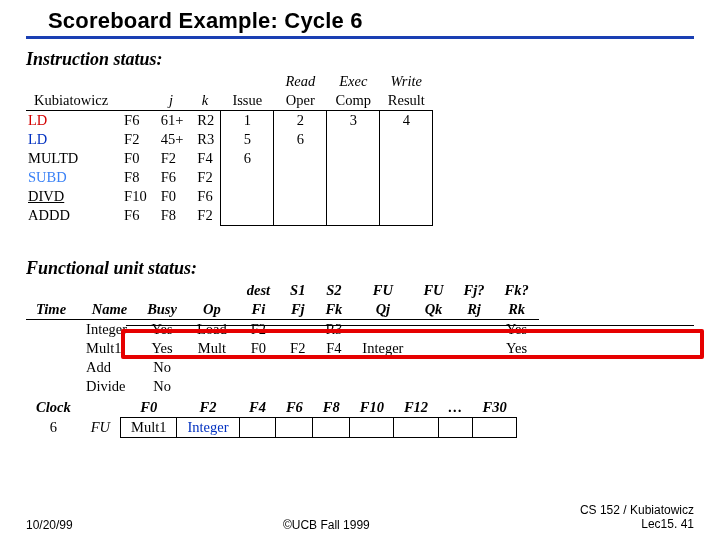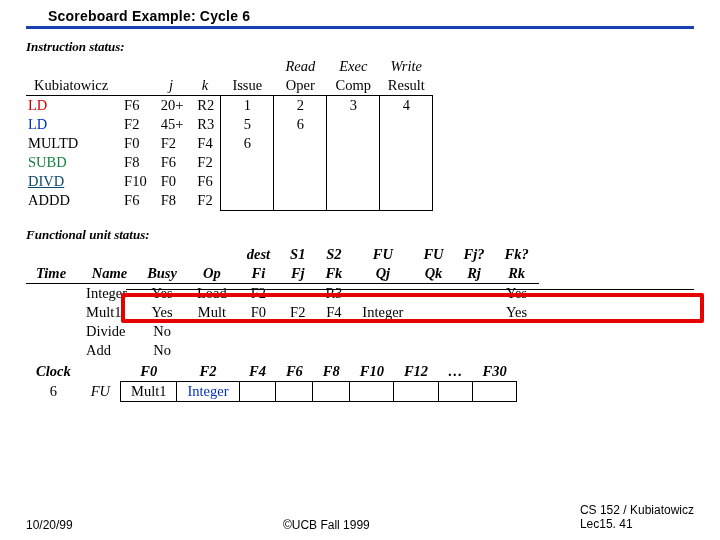--- a/index.html
+++ b/index.html
@@ -14,34 +14,34 @@
   .slide {
     position: relative;
     width: 720px;
     height: 540px;
     box-sizing: border-box;
     padding: 8px 26px 0 26px;
   }
   .title {
     font-family: Arial, Helvetica, sans-serif;
     font-weight: bold;
-    font-size: 14px;
+    font-size: 22px;
     letter-spacing: 0.2px;
     text-align: left;
     padding-left: 22px;
   }
   .rule {
     border: none;
     border-top: 3px solid #1a3fb3;
     margin: 2px 0 10px 0;
   }
   .section-label {
     font-style: italic;
     font-weight: bold;
-    font-size: 13px;
+    font-size: 18px;
     margin: 6px 0 2px 0;
   }
 
   
   table.instr {
     border-collapse: collapse;
     font-size: 14.5px;
   }
   table.instr th, table.instr td {
     padding: 1px 8px;
@@ -57,22 +57,22 @@
   table.instr td.reg { text-align: left; padding-right: 6px; }
   table.instr tbody tr td.cyc {
     border-left: 1.5px solid #000;
     border-right: 1.5px solid #000;
     min-width: 36px;
   }
   table.instr tbody tr:last-child td.cyc { border-bottom: 1.5px solid #000; }
   table.instr tbody tr:first-child td.cyc { border-top: 1.5px solid #000; }
   .red   { color: #d40000; }
   .blue  { color: #0030c0; }
-  .pink  { color: #15803d; }
-  .green { color: #0c4a6e; text-decoration: underline; }
+  .pink  { color: #3b82f6; }
+  .green { color: #000000; text-decoration: underline; }
 
   
   table.fu {
     border-collapse: collapse;
     font-size: 14.5px;
     margin-top: 2px;
   }
   table.fu th, table.fu td {
     padding: 1px 10px;
     text-align: center;
@@ -133,21 +133,21 @@
     position: absolute;
     bottom: 8px;
     left: 26px;
     right: 26px;
     font-family: Arial, Helvetica, sans-serif;
     font-size: 12px;
     display: flex;
     justify-content: space-between;
     align-items: flex-end;
   }
-  .footer .right { text-align: left; line-height: 1.15; }
+  .footer .right { text-align: right; line-height: 1.15; }
 </style>
 </head>
 <body>
 
 <div class="slide">
 
   <div class="title">Scoreboard Example: Cycle 6</div>
   <hr class="rule">
 
   <div class="section-label">Instruction status:</div>
@@ -168,21 +168,21 @@
         <th>Issue</th>
         <th>Oper</th>
         <th>Comp</th>
         <th>Result</th>
       </tr>
     </thead>
     <tbody id="instr-body">
         <tr>
           <td class="lbl red">LD</td>
           <td class="reg">F6</td>
-          <td class="reg">20+</td>
+          <td class="reg">61+</td>
           <td class="reg">R2</td>
           <td class="cyc" style="border-top: 1.5px solid rgb(0, 0, 0);">1</td>
           <td class="cyc" style="border-top: 1.5px solid rgb(0, 0, 0);">2</td>
           <td class="cyc" style="border-top: 1.5px solid rgb(0, 0, 0);">3</td>
           <td class="cyc" style="border-top: 1.5px solid rgb(0, 0, 0);">4</td>
         </tr>
         <tr>
           <td class="lbl blue">LD</td>
           <td class="reg">F2</td>
           <td class="reg">45+</td>
@@ -228,21 +228,21 @@
           <td class="reg">F8</td>
           <td class="reg">F2</td>
           <td class="cyc" style="border-bottom: 1.5px solid rgb(0, 0, 0);"></td>
           <td class="cyc" style="border-bottom: 1.5px solid rgb(0, 0, 0);"></td>
           <td class="cyc" style="border-bottom: 1.5px solid rgb(0, 0, 0);"></td>
           <td class="cyc" style="border-bottom: 1.5px solid rgb(0, 0, 0);"></td>
         </tr>
       </tbody>
   </table>
 
-  <div class="section-label" style="margin-top:16px">Functional unit status:</div>
+  <div class="section-label" style="margin-top:32px">Functional unit status:</div>
   <div class="fu-wrap">
     <table class="fu">
       <thead>
         <tr class="top">
           <th class="noline" colspan="4"></th>
           <th class="noline">dest</th>
           <th class="noline">S1</th>
           <th class="noline">S2</th>
           <th class="noline">FU</th>
           <th class="noline">FU</th>
@@ -285,34 +285,34 @@
             <td>F0</td>
             <td>F2</td>
             <td>F4</td>
             <td>Integer</td>
             <td></td>
             <td></td>
             <td>Yes</td>
           </tr>
           <tr>
             <td></td>
-            <td class="name">Divide</td>
+            <td class="name">Add</td>
             <td>No</td>
             <td></td>
             <td></td>
             <td></td>
             <td></td>
             <td></td>
             <td></td>
             <td></td>
             <td></td>
           </tr>
           <tr>
             <td></td>
-            <td class="name">Add</td>
+            <td class="name">Divide</td>
             <td>No</td>
             <td></td>
             <td></td>
             <td></td>
             <td></td>
             <td></td>
             <td></td>
             <td></td>
             <td></td>
           </tr>

